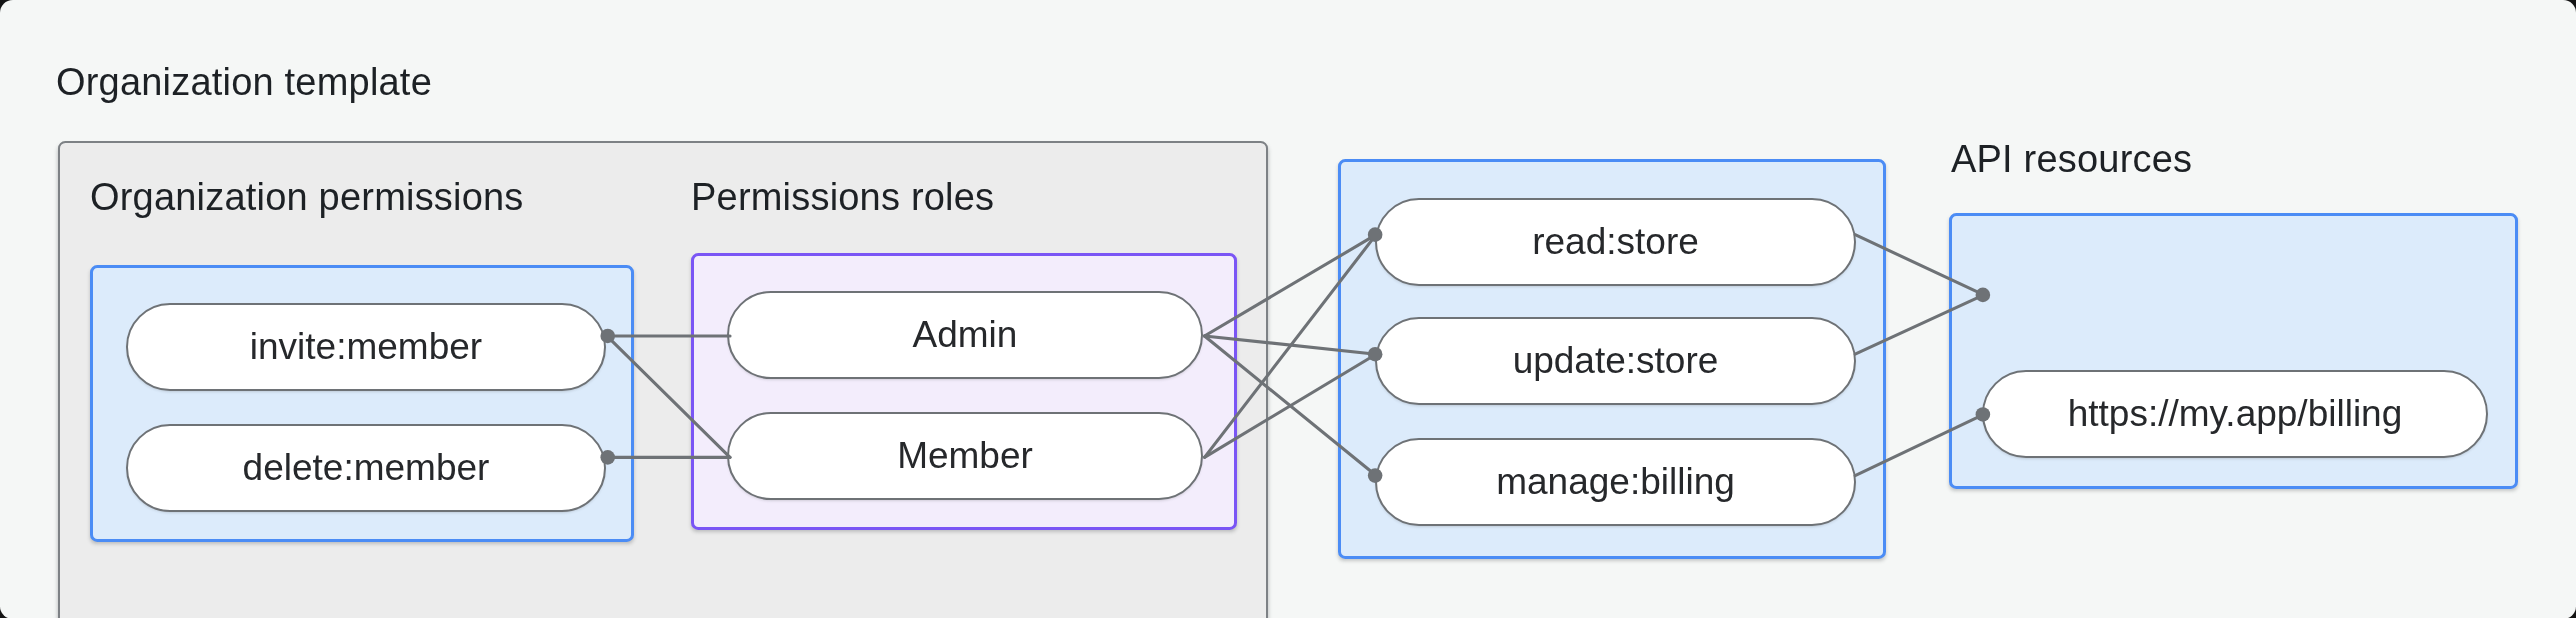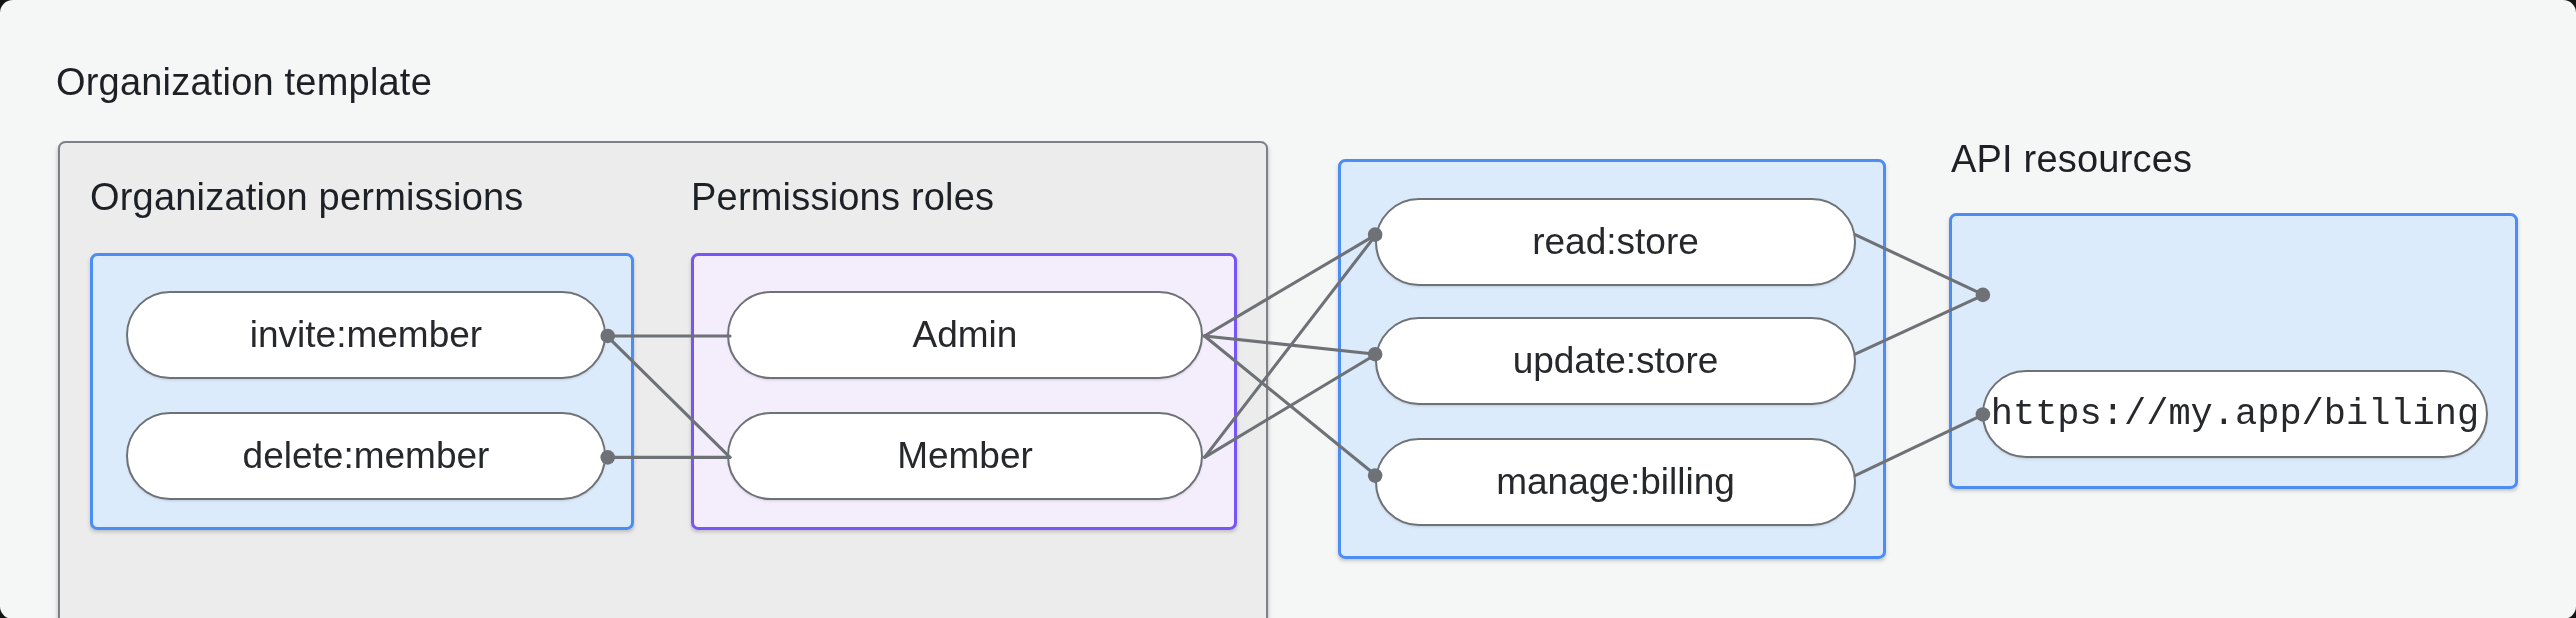--- a/index.html
+++ b/index.html
@@ -39,21 +39,21 @@
     border: 3.7px solid var(--color-blue-border, #4b8cf5);
     box-shadow: 0 2.7px 3.7px -0.9px rgba(50, 54, 58, 0.25);
   }
   .purple-box {
     background: var(--color-purple-fill, #f3edfc);
     border: 3.7px solid var(--color-purple-border, #7a55f5);
     box-shadow: 0 2.7px 3.7px -0.9px rgba(50, 54, 58, 0.25);
     text-align: center;
   }
 
-  .box-org-permissions { left: 30px; top: 110px; width: 544px; height: 277px; }
+  .box-org-permissions { left: 30px; top: 122px; width: 544px; height: 277px; }
   .box-org-roles      { left: 631px; top: 110px; width: 546px; height: 277px; }
   .box-permissions    { left: 1338px; top: 151px; width: 548px; height: 400px; z-index: 1; margin-top: 8px; }
   .box-api            { left: 1949px; top: 213px; width: 569px; height: 276px; z-index: 1; }
 
   .label-org-template    { left: 56px;  top: 60px; }
   .label-org-permissions { left: 30px;  top: 32px; }
   .label-org-roles       { left: 631px; top: 32px; }
   .label-permissions     { left: 1334px; top: 77px; }
   .label-api             { left: 1951px; top: 137px; }
 
@@ -74,21 +74,21 @@
   }
 
   .pill-invite  { left: 33px; top: 35px;  width: 480px; }
   .pill-delete  { left: 33px; top: 156px; width: 480px; }
   .pill-admin   { left: 33px; top: 35px;  width: 476px; }
   .pill-member  { left: 33px; top: 156px; width: 476px; }
   .pill-read    { left: 34px; top: 36px;  width: 481px; }
   .pill-update  { left: 34px; top: 155px; width: 481px; }
   .pill-manage  { left: 34px; top: 276px; width: 481px; }
   .pill-members { left: 30px; top: 35px;  width: 506px; }
-  .pill-billing { left: 30px; top: 154px; width: 506px; font-family: Liberation Mono, monospace; }
+  .pill-billing { left: 30px; top: 154px; width: 506px; }
 
   .connector-layer {
     position: absolute;
     left: 0; top: 0;
     width: 2576px; height: 619px;
     z-index: 4;
     pointer-events: none;
   }
 </style>
 </head>

